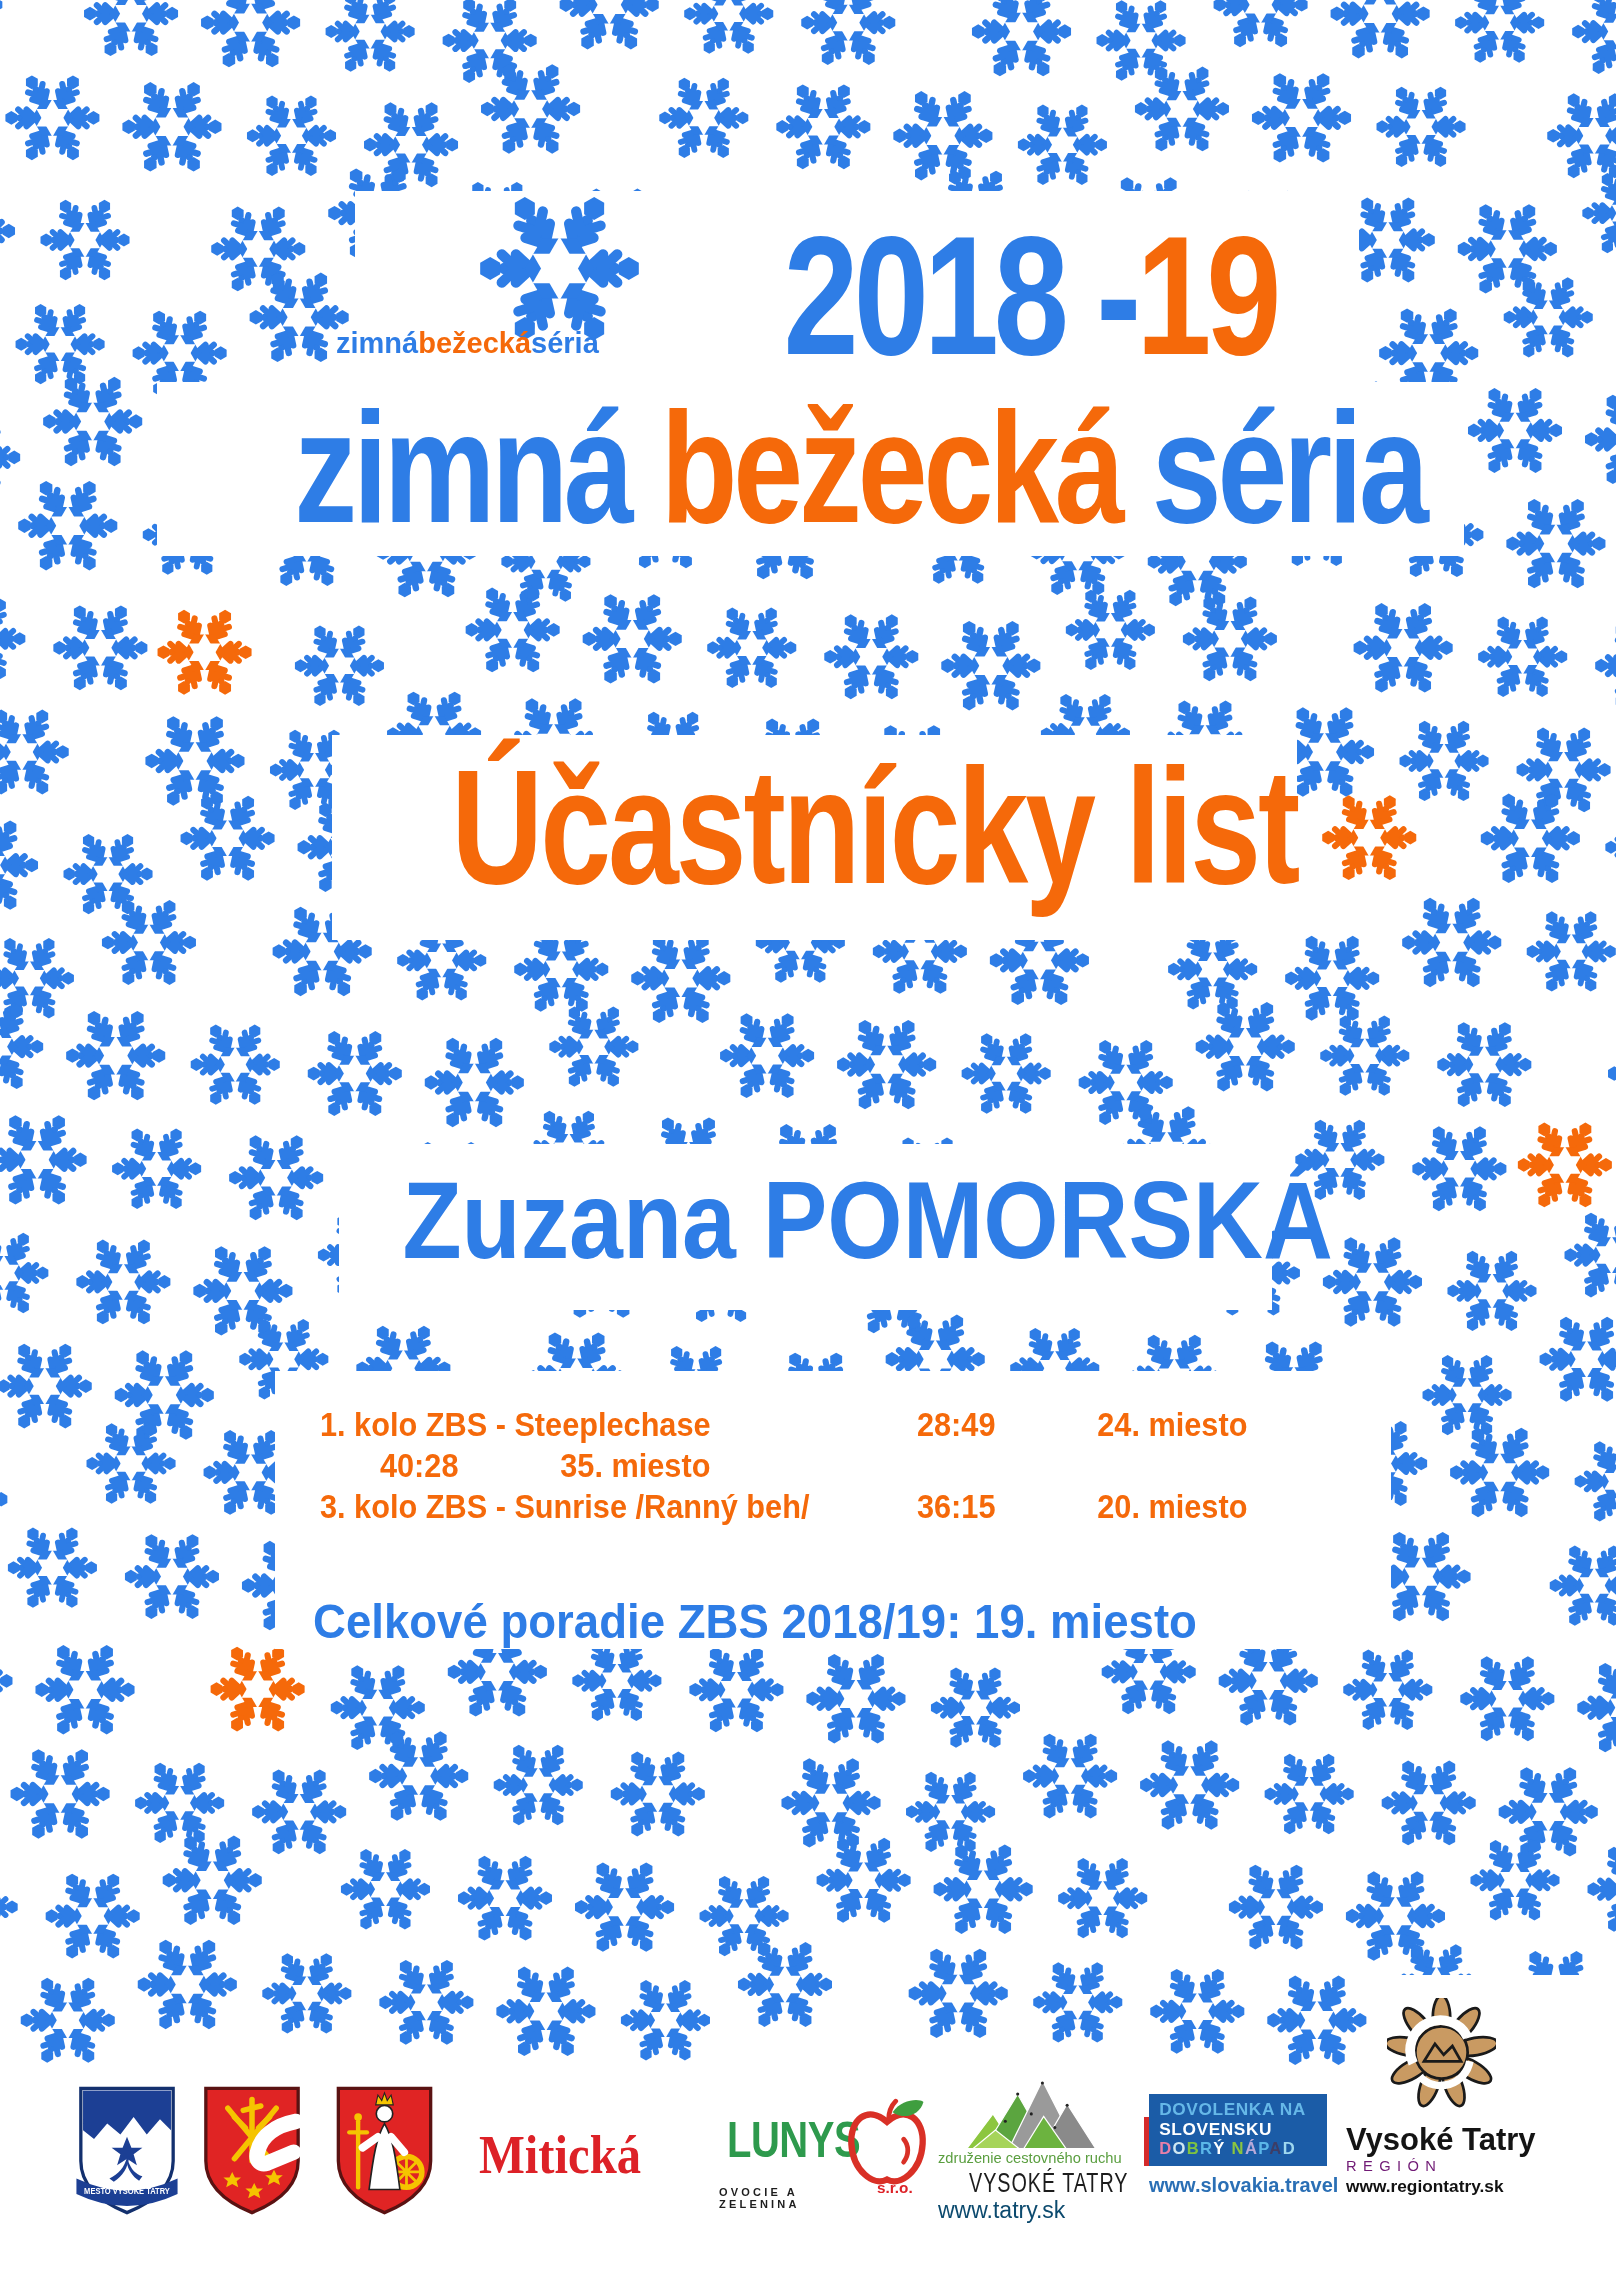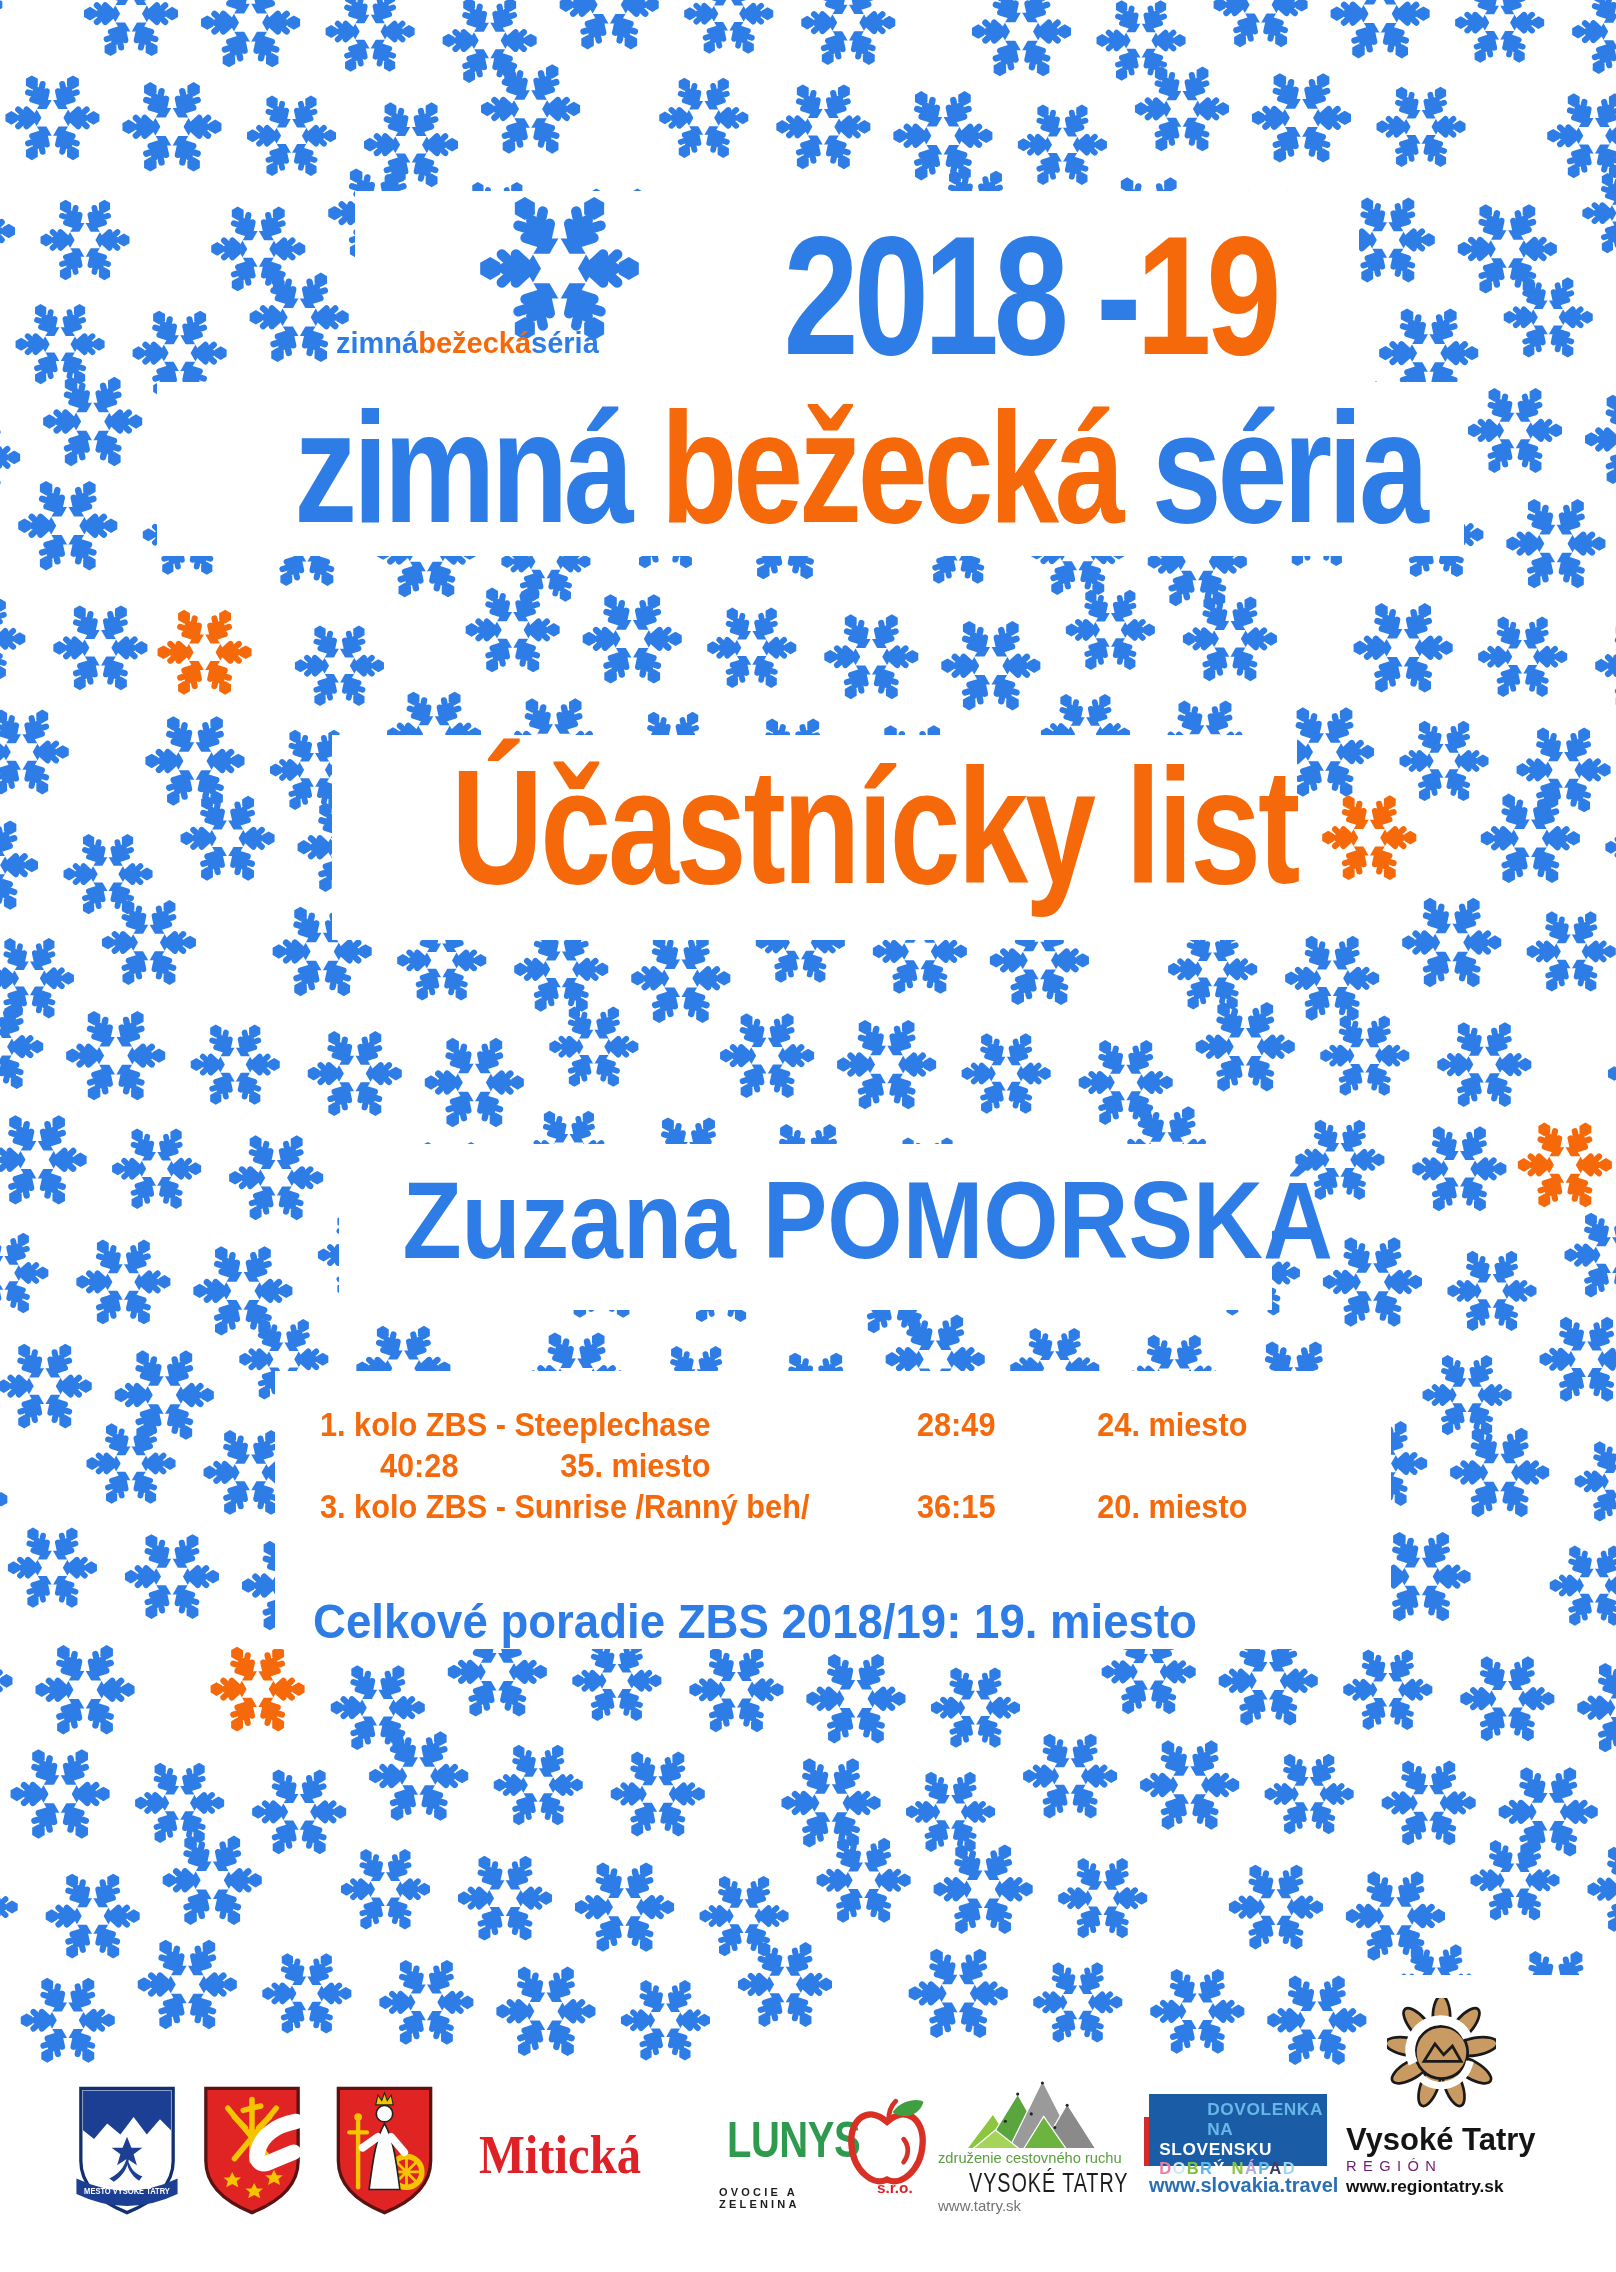--- a/index.html
+++ b/index.html
@@ -37,23 +37,23 @@
   
   .miticka{font-family:"Liberation Serif", serif;font-weight:bold;font-size:54px;}
   .miticka .squish{transform:scaleX(.9);transform-origin:center;}
   .lunys-name{font-weight:bold;font-size:50px;letter-spacing:-0.6px;}
   .lunys-name .squish{transform:scaleX(.8);transform-origin:left center;}
   .lunys-sub{font-size:11px;letter-spacing:3.2px;color:#1d1d1d;font-weight:bold;}
   .lunys-sro{font-weight:bold;font-size:15.3px;}
   .assoc1{font-size:14.7px;}
   .assoc2{font-size:27.5px;color:#1c1c1c;letter-spacing:1.3px;}
   .assoc2 .squish{transform:scaleX(.72);transform-origin:center;}
-  .assoc3{font-size:15px;color:#737373;}
+  .assoc3{font-size:23px;color:#0c4a6e;}
   .slvbox{position:absolute;background:#1B5CA7;z-index:2;padding:5.1px 0 0 10.2px;box-sizing:border-box;}
-  .slv1{font-size:17.3px;font-weight:bold;letter-spacing:0.6px;line-height:20px;margin-left:48px;}
+  .slv1{font-size:17.3px;font-weight:bold;letter-spacing:0.6px;line-height:20px;}
   .slv2{font-size:17.3px;font-weight:bold;color:#ffffff;letter-spacing:0.6px;line-height:20px;}
   .slv3{font-size:16.6px;font-weight:bold;letter-spacing:1.3px;line-height:20.5px;}
   .slvurl{font-size:20px;font-weight:bold;}
   .region1{font-weight:bold;font-size:31px;color:#141414;}
   .region2{font-size:14.7px;letter-spacing:6.4px;color:#701a75;}
   .region3{font-weight:bold;font-size:17.3px;color:#111;}
 </style>
 </head>
 <body>
 

